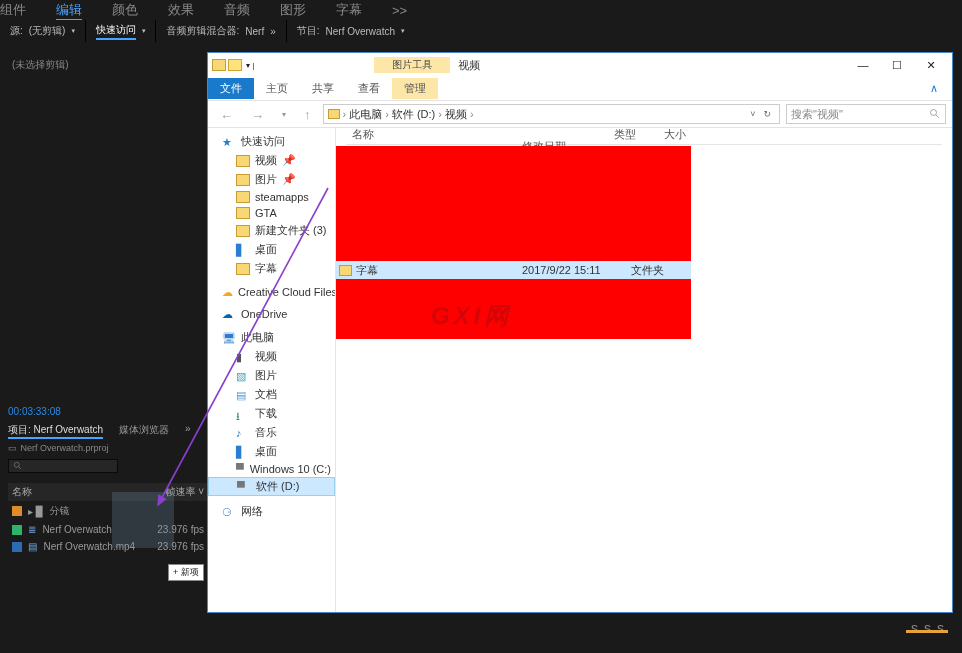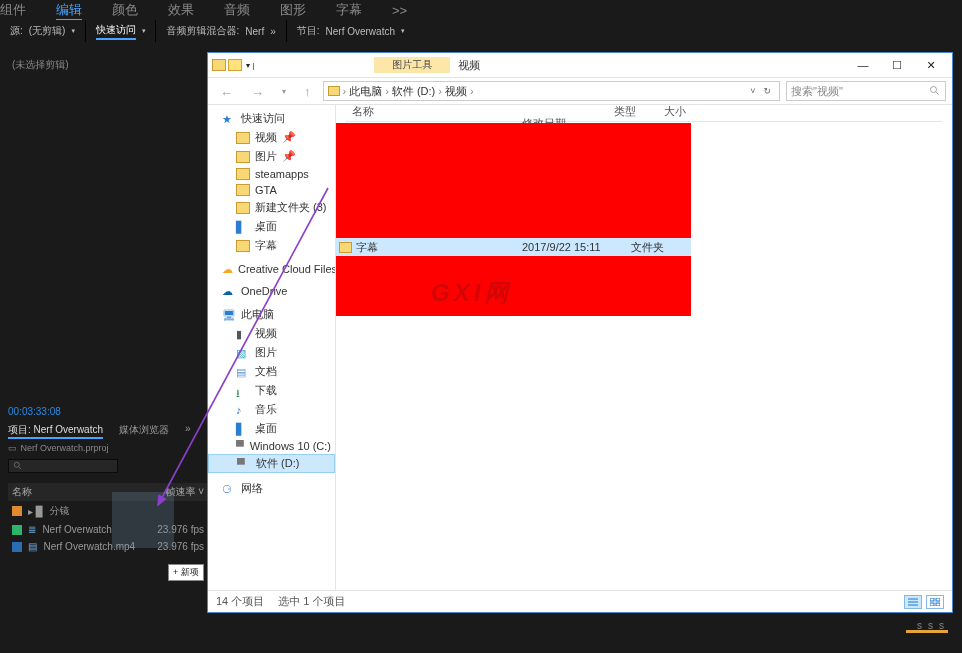--- a/index.html
+++ b/index.html
@@ -37,21 +37,21 @@
 .colhdr { display:flex; justify-content:space-between; font-size:10px; color:#aaa; margin-top:10px; padding:2px 4px; background:#262626;}
 .binrow { display:flex; align-items:center; gap:6px; padding:3px 4px; font-size:10px; color:#999; }
 .binrow .sw { width:10px; height:10px; }
 .binrow .sw.o { background:#e08a2e; }
 .binrow .sw.g { background:#2fb36a; }
 .binrow .sw.b { background:#2b6cb3; }
 .binrow .nm { flex:1; }
 .binrow .rt { width:55px; text-align:right; }
 .ghost { position:absolute; left:112px; top:492px; width:62px; height:56px; background:rgba(120,150,180,0.25); }
 .newbin { position:absolute; left:168px; top:564px; background:#fff; color:#222; font-size:9px; padding:1px 4px; border:1px solid #888; }
-.ruler { position:absolute; right:12px; top:620px; color:#888; font-size:10px; letter-spacing:6px; }
+.ruler { position:absolute; right:12px; top:620px; color:#888; font-size:14px; letter-spacing:6px; }
 .yellowbar { position:absolute; right:14px; top:630px; width:42px; height:3px; background:#e8a43a; }
 
 
 .explorer {
   position:absolute; left:207px; top:52px; width:746px; height:561px;
   background:#fff; color:#222; border:1px solid #4a87c7;
   display:flex; flex-direction:column;
   font-size:11px;
 }
 .ex-title { height:24px; display:flex; align-items:center; padding:0 4px; }
@@ -209,20 +209,28 @@
       <span class="caret">▾ |</span>
     </div>
     <span class="toolcap">图片工具</span>
     <span class="titletext">视频</span>
     <div class="winbtns">
       <div class="winbtn">—</div>
       <div class="winbtn">☐</div>
       <div class="winbtn">✕</div>
     </div>
   </div>
+  <div class="ex-ribbon">
+    <span class="filebtn">文件</span>
+    <span class="ribtab">主页</span>
+    <span class="ribtab">共享</span>
+    <span class="ribtab">查看</span>
+    <span class="ribtab mgmt">管理</span>
+    <span class="helpq">∧</span>
+  </div>
   <div class="ex-nav">
     <span class="navarrow">←</span>
     <span class="navarrow">→</span>
     <span class="navarrow" style="font-size:8px;">▾</span>
     <span class="navarrow">↑</span>
     <div class="addrbar">
       <span class="foldersq" style="width:12px;height:10px;"></span>
       <span class="sep">›</span>
       <span>此电脑</span>
       <span class="sep">›</span>
@@ -340,41 +348,20 @@
         <span class="ic foldersq" style="width:13px;height:11px;"></span>
         <span class="nm">字幕</span>
         <span class="dt">2017/9/22 15:11</span>
         <span class="tp">文件夹</span>
       </div>
       <div class="redblock redB"></div>
       <div class="watermark">GXI网</div>
     </div>
   </div>
 
-  <div class="ex-status">
-    <span>14 个项目</span>
-    <span style="margin-left:14px;">选中 1 个项目</span>
-    <div class="viewicons">
-      <div class="viewicon active">
-          <svg width="10" height="8">
-            <line x1="0" y1="1" x2="10" y2="1" stroke="#1979CA"></line>
-            <line x1="0" y1="4" x2="10" y2="4" stroke="#1979CA"></line>
-            <line x1="0" y1="7" x2="10" y2="7" stroke="#1979CA"></line>
-          </svg>
-        </div>
-      <div class="viewicon">
-          <svg width="10" height="8">
-            <rect x="0" y="0" width="4" height="3" fill="none" stroke="#1979CA"></rect>
-            <rect x="6" y="0" width="4" height="3" fill="none" stroke="#1979CA"></rect>
-            <rect x="0" y="5" width="4" height="3" fill="none" stroke="#1979CA"></rect>
-            <rect x="6" y="5" width="4" height="3" fill="none" stroke="#1979CA"></rect>
-          </svg>
-        </div>
-    </div>
-  </div>
 </div>
 
 <svg class="arrow-svg" width="962" height="653">
   <defs>
       <marker id="ah" markerWidth="8" markerHeight="8" refX="6" refY="3" orient="auto">
         <path d="M0,0 L7,3 L0,6 Z" fill="#8A3FCD"></path>
       </marker>
     </defs>
   <line x1="328" y1="188" x2="158" y2="505" stroke="#8A3FCD" stroke-width="1.6" marker-end="url(#ah)"></line>
 </svg>

